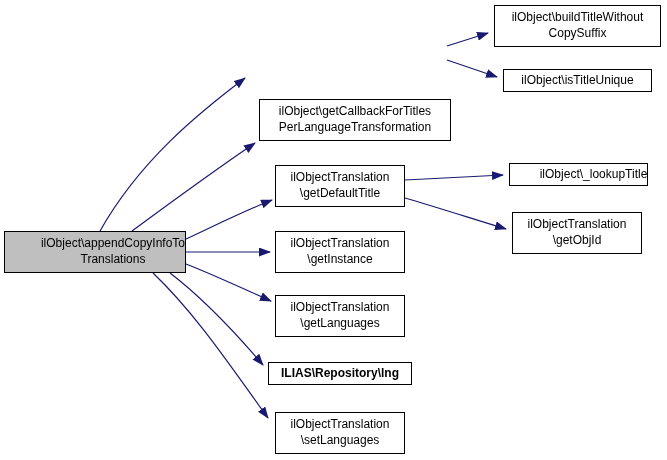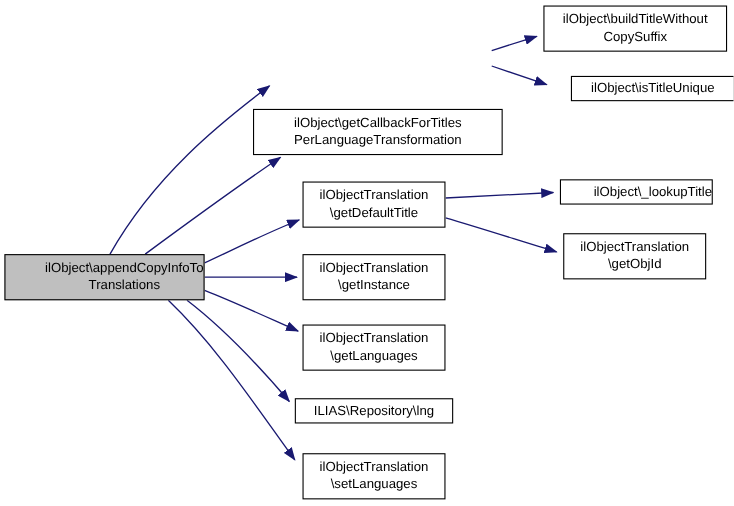--- a/index.html
+++ b/index.html
@@ -68,40 +68,40 @@
     <path class="edge" d="M 447,46 L 488,33" marker-end="url(#arrowhead)" stroke="#191970"></path>
     <path class="edge" d="M 447,60 L 497,77" marker-end="url(#arrowhead)" stroke="#191970"></path>
     <path class="edge" d="M 405,180 L 503,175" marker-end="url(#arrowhead)" stroke="#191970"></path>
     <path class="edge" d="M 405,198 C 436,207 470,218 506,229" marker-end="url(#arrowhead)" stroke="#191970"></path>
   </svg>
 
   <div class="node highlight" style="left:4px; top:231px; width:182px; height:42px;padding-left:40px;">ilObject\appendCopyInfoTo
 Translations</div>
 
 
-  <div class="node" style="left:230px; top:99px; width:227px; height:42px;">ilObject\getCallbackForTitles
+  <div class="node" style="left:259px; top:99px; width:192px; height:42px;">ilObject\getCallbackForTitles
 PerLanguageTransformation</div>
 
   <div class="node" style="left:275px; top:165px; width:130px; height:42px;">ilObjectTranslation
 \getDefaultTitle</div>
 
   <div class="node" style="left:275px; top:231px; width:130px; height:42px;">ilObjectTranslation
 \getInstance</div>
 
   <div class="node" style="left:275px; top:295px; width:130px; height:42px;">ilObjectTranslation
 \getLanguages</div>
 
-  <div class="node" style="left:268px; top:362px; width:144px; height:23px;">ILIAS\Repository\lng</div>
+  <div class="node" style="left:268px; top:362px; width:144px; height:23px;font-weight:bold;">ILIAS\Repository\lng</div>
 
   <div class="node" style="left:275px; top:412px; width:130px; height:42px;">ilObjectTranslation
 \setLanguages</div>
 
   <div class="node" style="left:494px; top:5px; width:167px; height:42px;">ilObject\buildTitleWithout
 CopySuffix</div>
 
-  <div class="node" style="left:503px; top:69px; width:149px; height:23px;margin-left:16px;">ilObject\isTitleUnique</div>
+  <div class="node" style="left:503px; top:69px; width:149px; height:23px;">ilObject\isTitleUnique</div>
 
   <div class="node" style="left:509px; top:163px; width:139px; height:23px;padding-left:34px;">ilObject\_lookupTitle</div>
 
   <div class="node" style="left:512px; top:212px; width:130px; height:42px;">ilObjectTranslation
 \getObjId</div>
 
 </div>
 
 </body></html>

